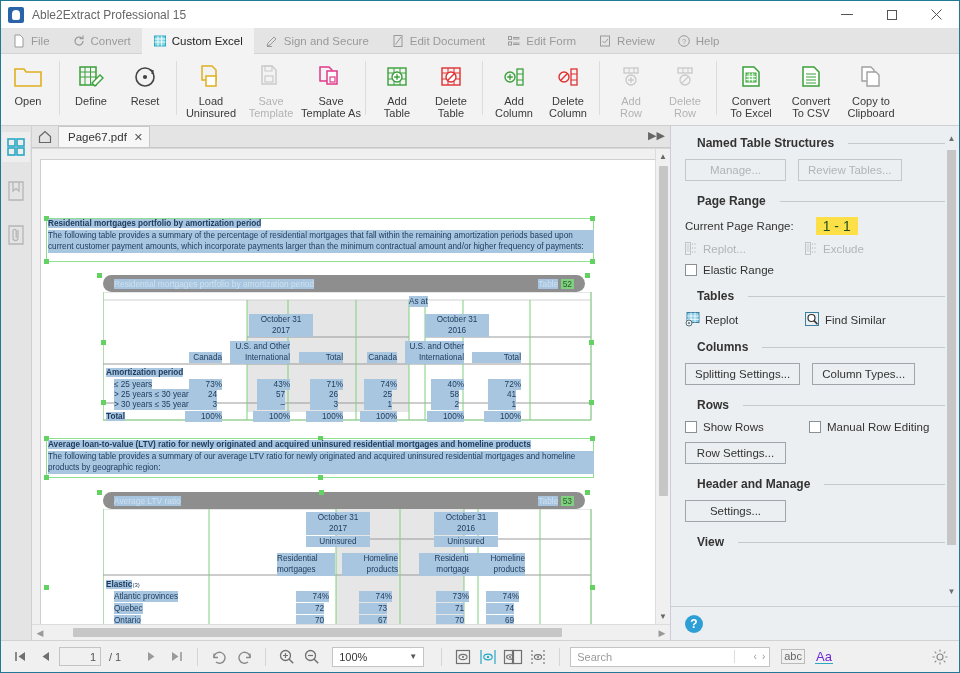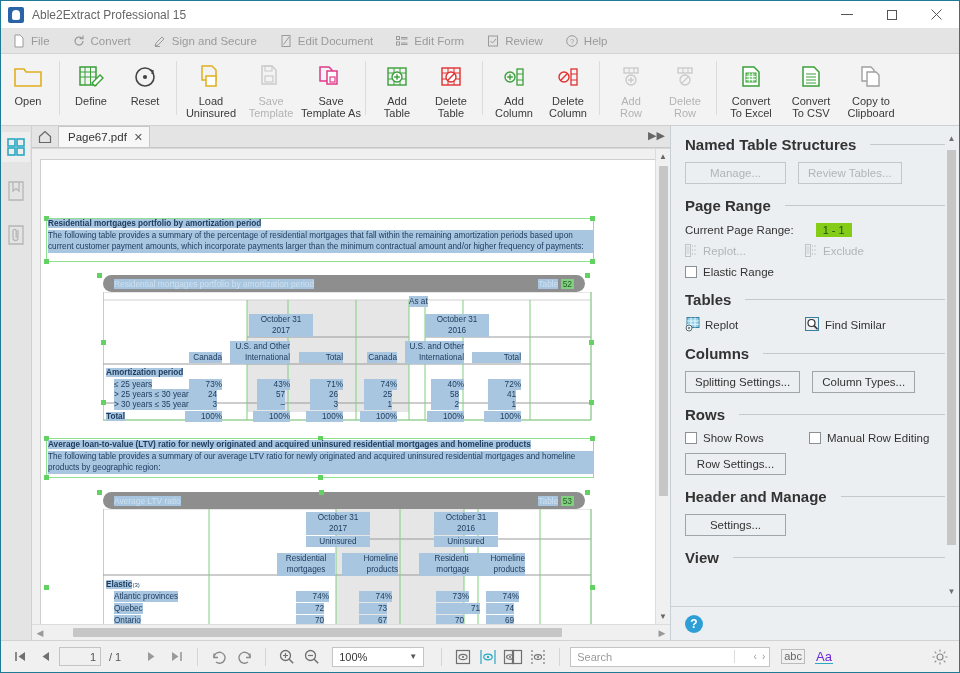--- a/index.html
+++ b/index.html
@@ -101,30 +101,30 @@
   .tblhdr { position:absolute; background:#8e8e8e; border-radius:9px; color:#cfe0ef;
             font-size:8.4px; display:flex; align-items:center; justify-content:space-between;
             padding:0 11px; height:17px; }
   .tblhdr .tnum { color:#cfe0ef; }
   .tnum .num { background:#7fd07f; padding:0 2px; color:#2b5c2b; }
 
   
   .rpanel { width:289px; flex:0 0 289px; background:#eceff1; border-left:1px solid #c9cfd3;
             display:flex; flex-direction:column; min-height:0; }
   .rpinner { flex:1 1 auto; overflow:hidden; padding:10px 14px 0 14px; position:relative; }
-  .sectitle { display:flex; align-items:center; gap:14px; font-size:15px; font-weight:bold;
-              color:#333; margin:13px 0 9px 0; }
+  .sectitle { display:flex; align-items:center; gap:14px; font-size:12px; font-weight:bold;
+              color:#333; margin:13px 0 9px 12px; }
   .sectitle:first-child { margin-top:0; }
   .sectitle .line { flex:1 1 auto; height:1px; background:#c3c9cd; }
   .btnrow { display:flex; gap:12px; margin-bottom:4px; }
   .pbtn { height:22px; min-width:101px; padding:0 9px; background:#eceff1; border:1px solid #9fa6ab;
           font-size:11.5px; color:#333; display:flex; align-items:center; justify-content:center; }
   .pbtn.disabled { color:#b0b5b8; border-color:#c2c7ca; }
   .rowline { display:flex; align-items:center; margin:7px 0; font-size:11.5px; color:#333; }
-  .pagebadge { background:#84cc16; color:#1e4d1e; font-size:11px; padding:1px 7px; }
+  .pagebadge { background:#fde047; color:#1e4d1e; font-size:14px; padding:1px 7px; }
   .lnkrow { display:flex; gap:0; margin:6px 0 8px 0; }
   .lnk { display:flex; align-items:center; gap:5px; font-size:11.5px; color:#b0b5b8; width:120px; }
   .lnk.on { color:#333; }
   .cbrow { display:flex; align-items:center; gap:6px; font-size:11.5px; color:#333; }
   .cb { width:12px; height:12px; border:1px solid #8a9096; background:#fff; flex:0 0 12px; }
   .rpfoot { flex:0 0 34px; border-top:1px solid #c9cfd3; display:flex; align-items:center;
             padding-left:14px; background:#eceff1; }
   .helpbtn { width:18px; height:18px; border-radius:50%; background:#2e9fd6; color:#fff;
              font-size:12px; font-weight:bold; display:flex; align-items:center;
              justify-content:center; }
@@ -188,20 +188,27 @@
         </svg>
       <span>File</span>
     </div>
     <div class="ribtab">
       <svg class="ticon" viewBox="0 0 14 14">
           <path d="M11 7a4 4 0 1 1-1.2-2.8" stroke="#9a9a9a" fill="none" stroke-width="1.2"></path>
           <path d="M11 1.5v3.2H7.8" stroke="#9a9a9a" fill="none" stroke-width="1.2"></path>
         </svg>
       <span>Convert</span>
     </div>
+    <div class="ribtab active">
+      <svg class="ticon" viewBox="0 0 14 14">
+          <rect x="1.5" y="2" width="11" height="10" fill="#7fd4e0" stroke="#2aa8c4"></rect>
+          <path d="M1.5 5h11M1.5 8h11M5 2v10M8.7 2v10" stroke="#fff" stroke-width="0.9"></path>
+        </svg>
+      <span>Custom Excel</span>
+    </div>
     <div class="ribtab">
       <svg class="ticon" viewBox="0 0 14 14">
           <path d="M2 12l1-3 6-6 2 2-6 6z" fill="none" stroke="#9a9a9a"></path>
           <path d="M2 12.5h5" stroke="#9a9a9a"></path>
         </svg>
       <span>Sign and Secure</span>
     </div>
     <div class="ribtab">
       <svg class="ticon" viewBox="0 0 14 14">
           <rect x="3" y="1.5" width="8" height="11" fill="none" stroke="#9a9a9a"></rect>
@@ -591,21 +598,21 @@
             <div class="handle" style="left:3px;top:425px;"></div>
             <div class="handle" style="left:549px;top:425px;"></div>
 
             <div class="para sel" style="left:265px;top:352px;width:64px;text-align:center;white-space:pre-line;">October 31
 2017</div>
             <div class="para sel" style="left:393px;top:352px;width:64px;text-align:center;white-space:pre-line;">October 31
 2016</div>
             <div class="para sel" style="left:265px;top:376px;width:64px;text-align:center;">Uninsured</div>
             <div class="para sel" style="left:393px;top:376px;width:64px;text-align:center;">Uninsured</div>
 
-            <div class="para sel" style="left:236px;top:393px;width:58px;text-align:center;white-space:pre-line;">Residential
+            <div class="para sel" style="left:236px;top:393px;width:58px;text-align:left;white-space:pre-line;">Residential
 mortgages</div>
             <div class="para sel" style="left:301px;top:393px;width:56px;text-align:right;white-space:pre-line;">Homeline
 products</div>
             <div class="para sel" style="left:378px;top:393px;width:56px;text-align:right;white-space:pre-line;">Residential
 mortgages</div>
             <div class="para sel" style="left:428px;top:393px;width:56px;text-align:right;white-space:pre-line;">Homeline
 products</div>
 
             <div class="para" style="left:65px;top:419px;"><b class="sel">Elastic</b><span style="font-size:6px;">(3)</span></div>
 
@@ -613,21 +620,21 @@
             <div class="para sel" style="left:73px;top:443px;">Quebec</div>
             <div class="para sel" style="left:73px;top:455px;">Ontario</div>
 
             <div class="para sel" style="left:255px;top:431px;width:33px;text-align:right;">74%</div>
             <div class="para sel" style="left:318px;top:431px;width:33px;text-align:right;">74%</div>
             <div class="para sel" style="left:395px;top:431px;width:33px;text-align:right;">73%</div>
             <div class="para sel" style="left:445px;top:431px;width:33px;text-align:right;">74%</div>
 
             <div class="para sel" style="left:255px;top:443px;width:28px;text-align:right;">72</div>
             <div class="para sel" style="left:318px;top:443px;width:28px;text-align:right;">73</div>
-            <div class="para sel" style="left:395px;top:443px;width:44px;text-align:right;">71</div>
+            <div class="para sel" style="left:395px;top:443px;width:28px;text-align:right;">71</div>
             <div class="para sel" style="left:445px;top:443px;width:28px;text-align:right;">74</div>
 
             <div class="para sel" style="left:255px;top:455px;width:28px;text-align:right;">70</div>
             <div class="para sel" style="left:318px;top:455px;width:28px;text-align:right;">67</div>
             <div class="para sel" style="left:395px;top:455px;width:28px;text-align:right;">70</div>
             <div class="para sel" style="left:445px;top:455px;width:28px;text-align:right;">69</div>
 
           </div>
         </div>
 

